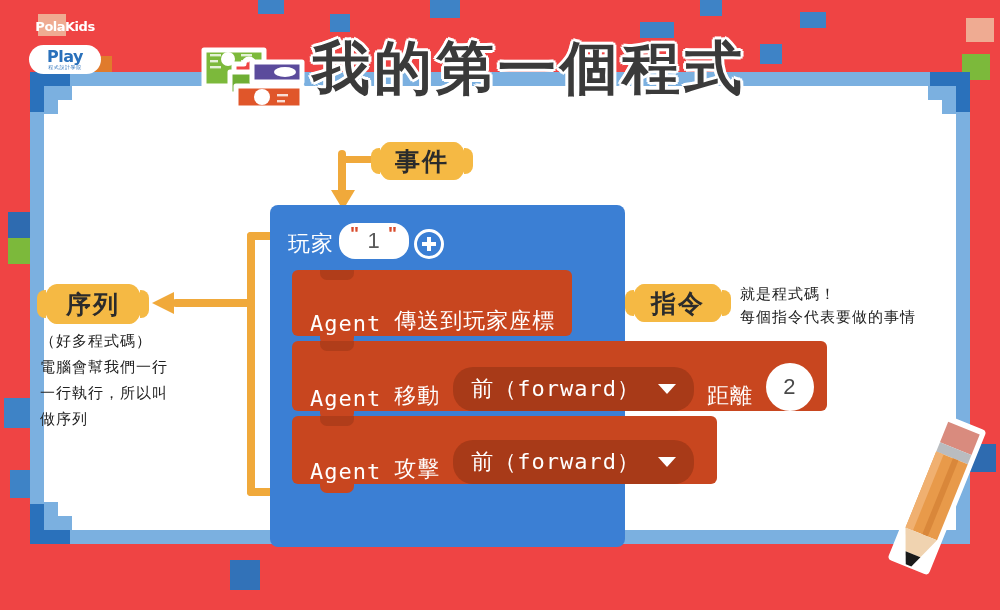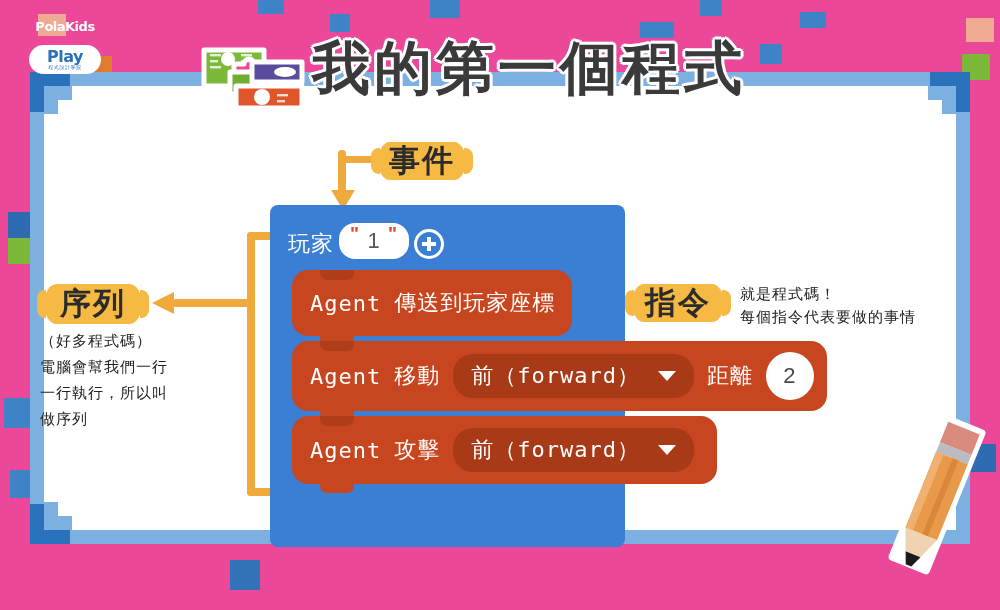--- a/index.html
+++ b/index.html
@@ -4,21 +4,21 @@
 <style>
   * { margin:0; padding:0; box-sizing:border-box; }
   html,body { width:1000px; height:610px; overflow:hidden; }
   body {
     font-family:"Liberation Sans","DejaVu Sans",sans-serif;
     background:#2a71bb;
     position:relative;
   }
 
   
-  #stage { position:absolute; inset:0; background:#ec4899; overflow:hidden; }
+  #stage { position:absolute; inset:0; background:#ef4444; overflow:hidden; }
 
   .pix { position:absolute; }
 
   
   #plate {
     position:absolute; left:30px; top:72px; width:940px; height:472px;
     background:#7bb0e0;
   }
   #plate-step-tl { position:absolute; left:30px; top:72px; width:40px; height:20px; background:#2a71bb; }
   #plate-step-tl2{ position:absolute; left:30px; top:72px; width:20px; height:40px; background:#2a71bb; }
@@ -57,21 +57,21 @@
     text-shadow: 3px 0 0 #fff, -3px 0 0 #fff, 0 3px 0 #fff, 0 -3px 0 #fff,
                  2px 2px 0 #fff, -2px 2px 0 #fff, 2px -2px 0 #fff, -2px -2px 0 #fff;
   }
   #title-blocks { position:absolute; left:200px; top:42px; width:118px; height:72px; }
 
   
   .tag {
     position:absolute; background:#f4b councils; }
   .tag {
     position:absolute; background:#f5b944; color:#2b2b2b;
-    font-size:31px; font-weight:bold; letter-spacing:2px;
+    font-size:25px; font-weight:bold; letter-spacing:2px;
     display:flex; align-items:center; justify-content:center;
     border-radius:14px/22px;
     box-shadow: 0 0 0 0 transparent;
   }
   .tag::before, .tag::after{
     content:""; position:absolute; top:6px; bottom:6px; width:9px; background:#f5b944;
   }
   .tag::before{ left:-7px; border-radius:8px 0 0 8px; }
   .tag::after { right:-7px; border-radius:0 8px 8px 0; }
 
@@ -147,21 +147,21 @@
   #evt-plus {
     width:30px; height:30px; border-radius:50%; border:3px solid #ffffff;
     position:relative; flex:none;
   }
   #evt-plus::before,#evt-plus::after{ content:""; position:absolute; background:#fff; }
   #evt-plus::before{ left:5px; right:5px; top:10px; height:4px; }
   #evt-plus::after { top:5px; bottom:5px; left:10px; width:4px; }
 
   .cmd-blk {
     position:absolute; background:#c8461f;
-    border-radius:16px; color:#fff; display:flex; align-items:center;
+    border-radius:6px; color:#fff; display:flex; align-items:flex-end;
     font-size:22px; letter-spacing:1px; white-space:nowrap; padding-left:18px; gap:13px;
   }
   .cmd-blk::after{
     content:""; position:absolute; left:28px; bottom:-9px; width:34px; height:10px;
     background:#c8461f; border-radius:0 0 7px 7px;
   }
   .cmd-blk::before{
     content:""; position:absolute; left:28px; top:0px; width:34px; height:10px;
     background:#b03d1a; border-radius:0 0 7px 7px;
   }

